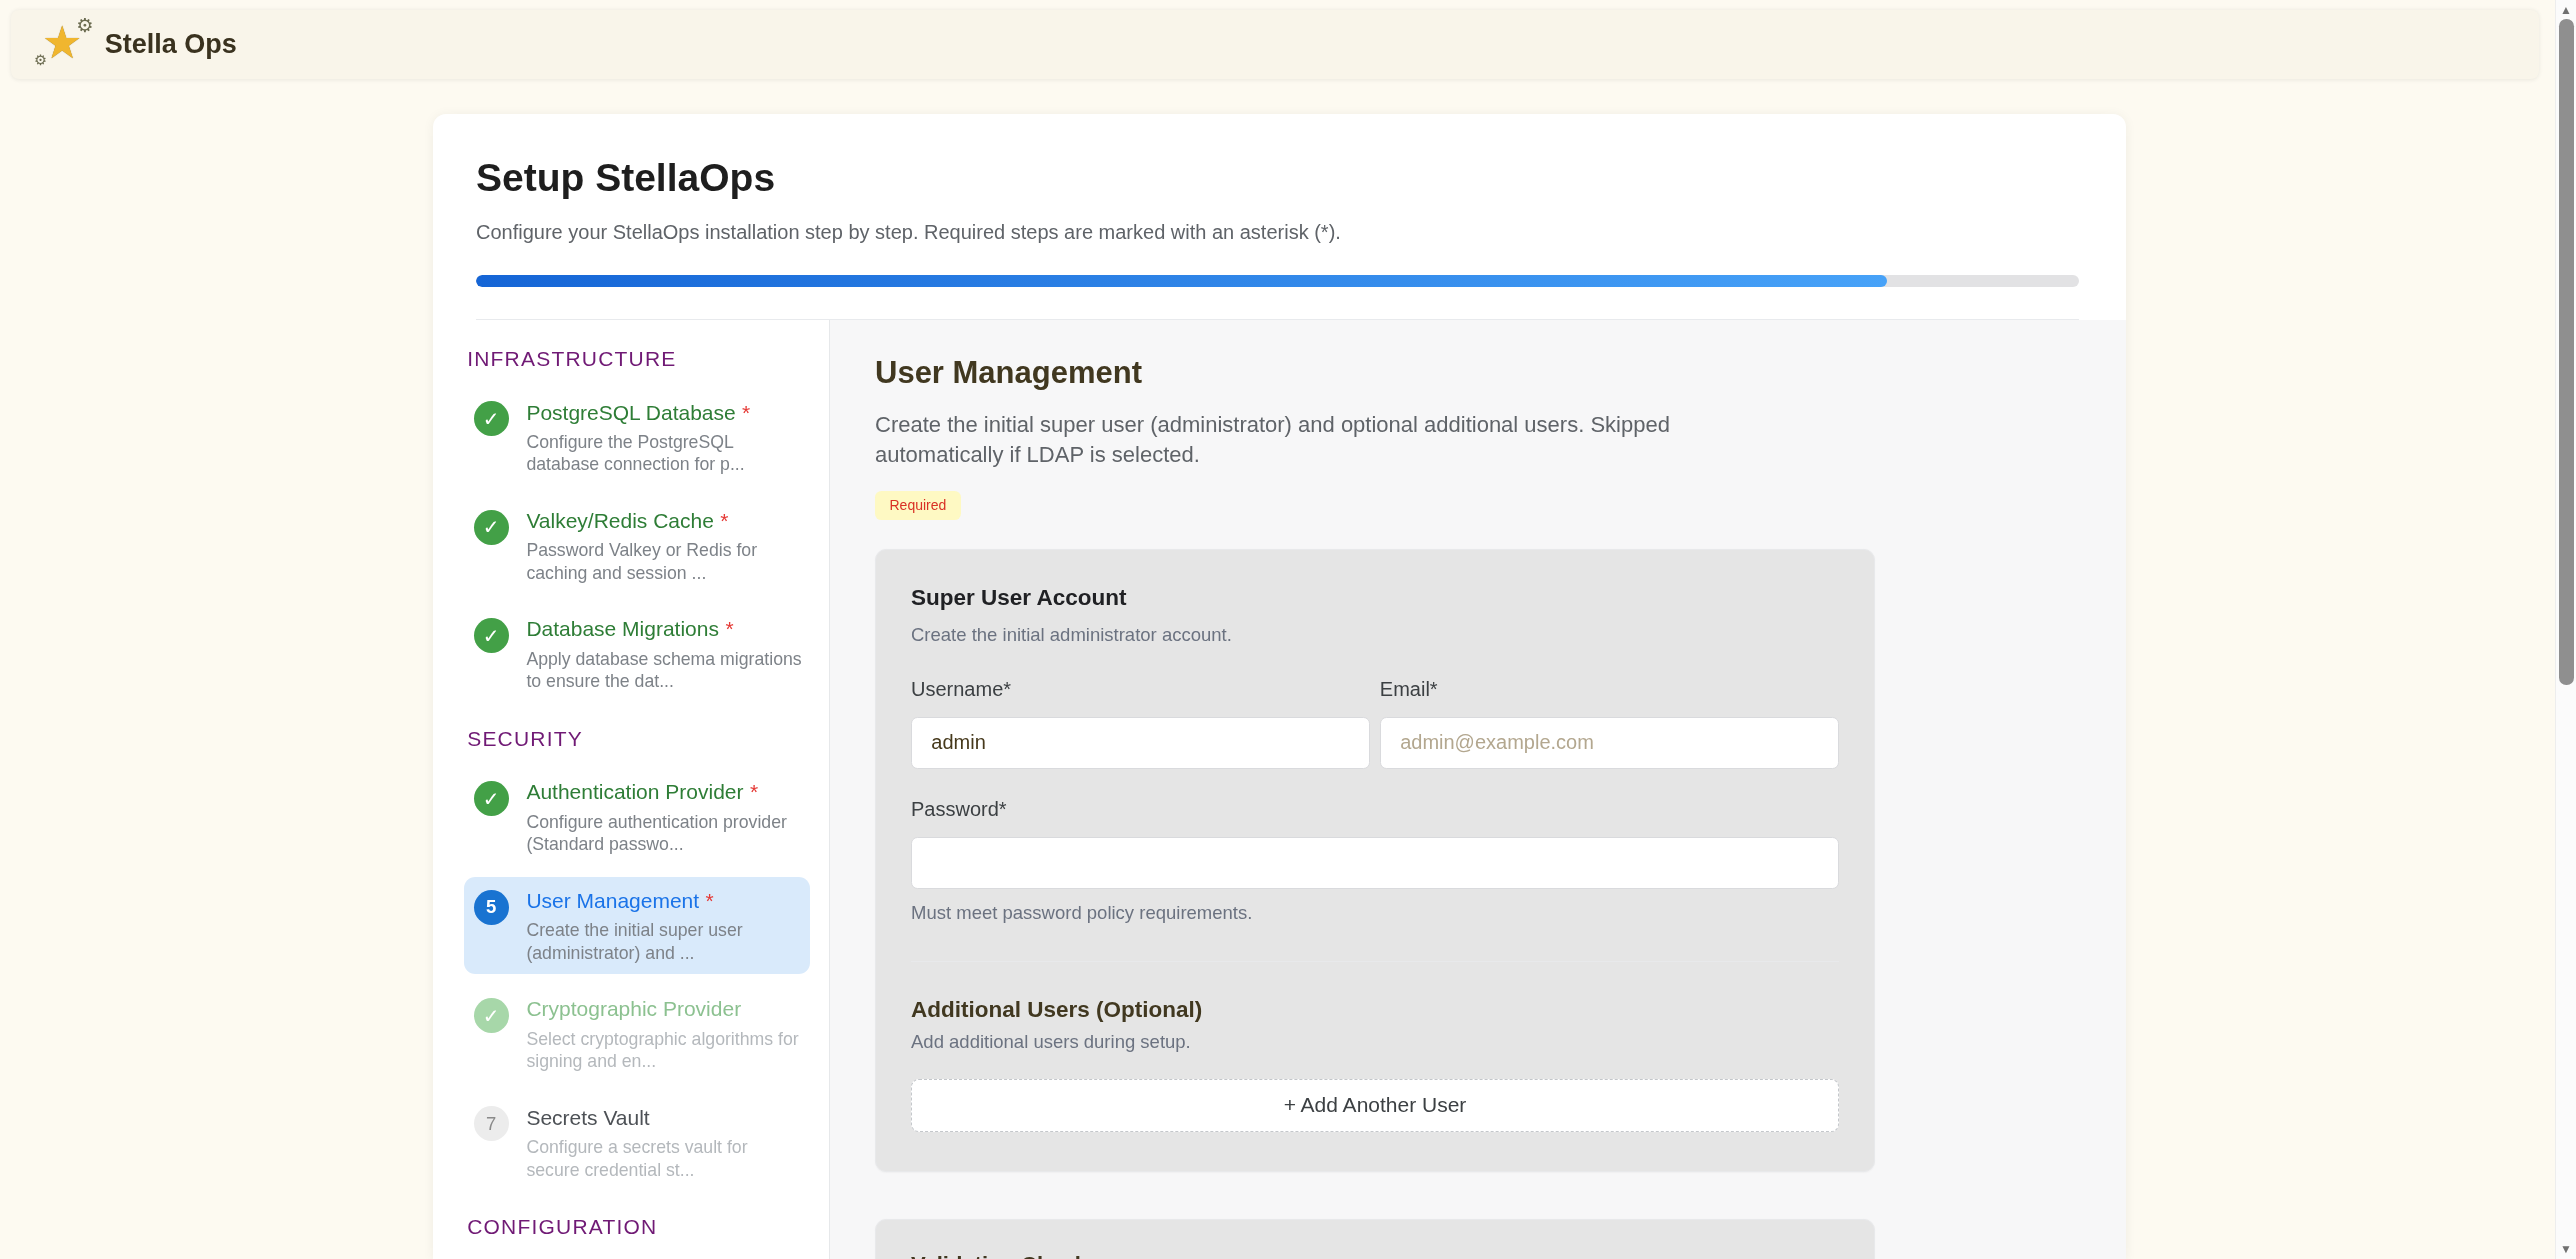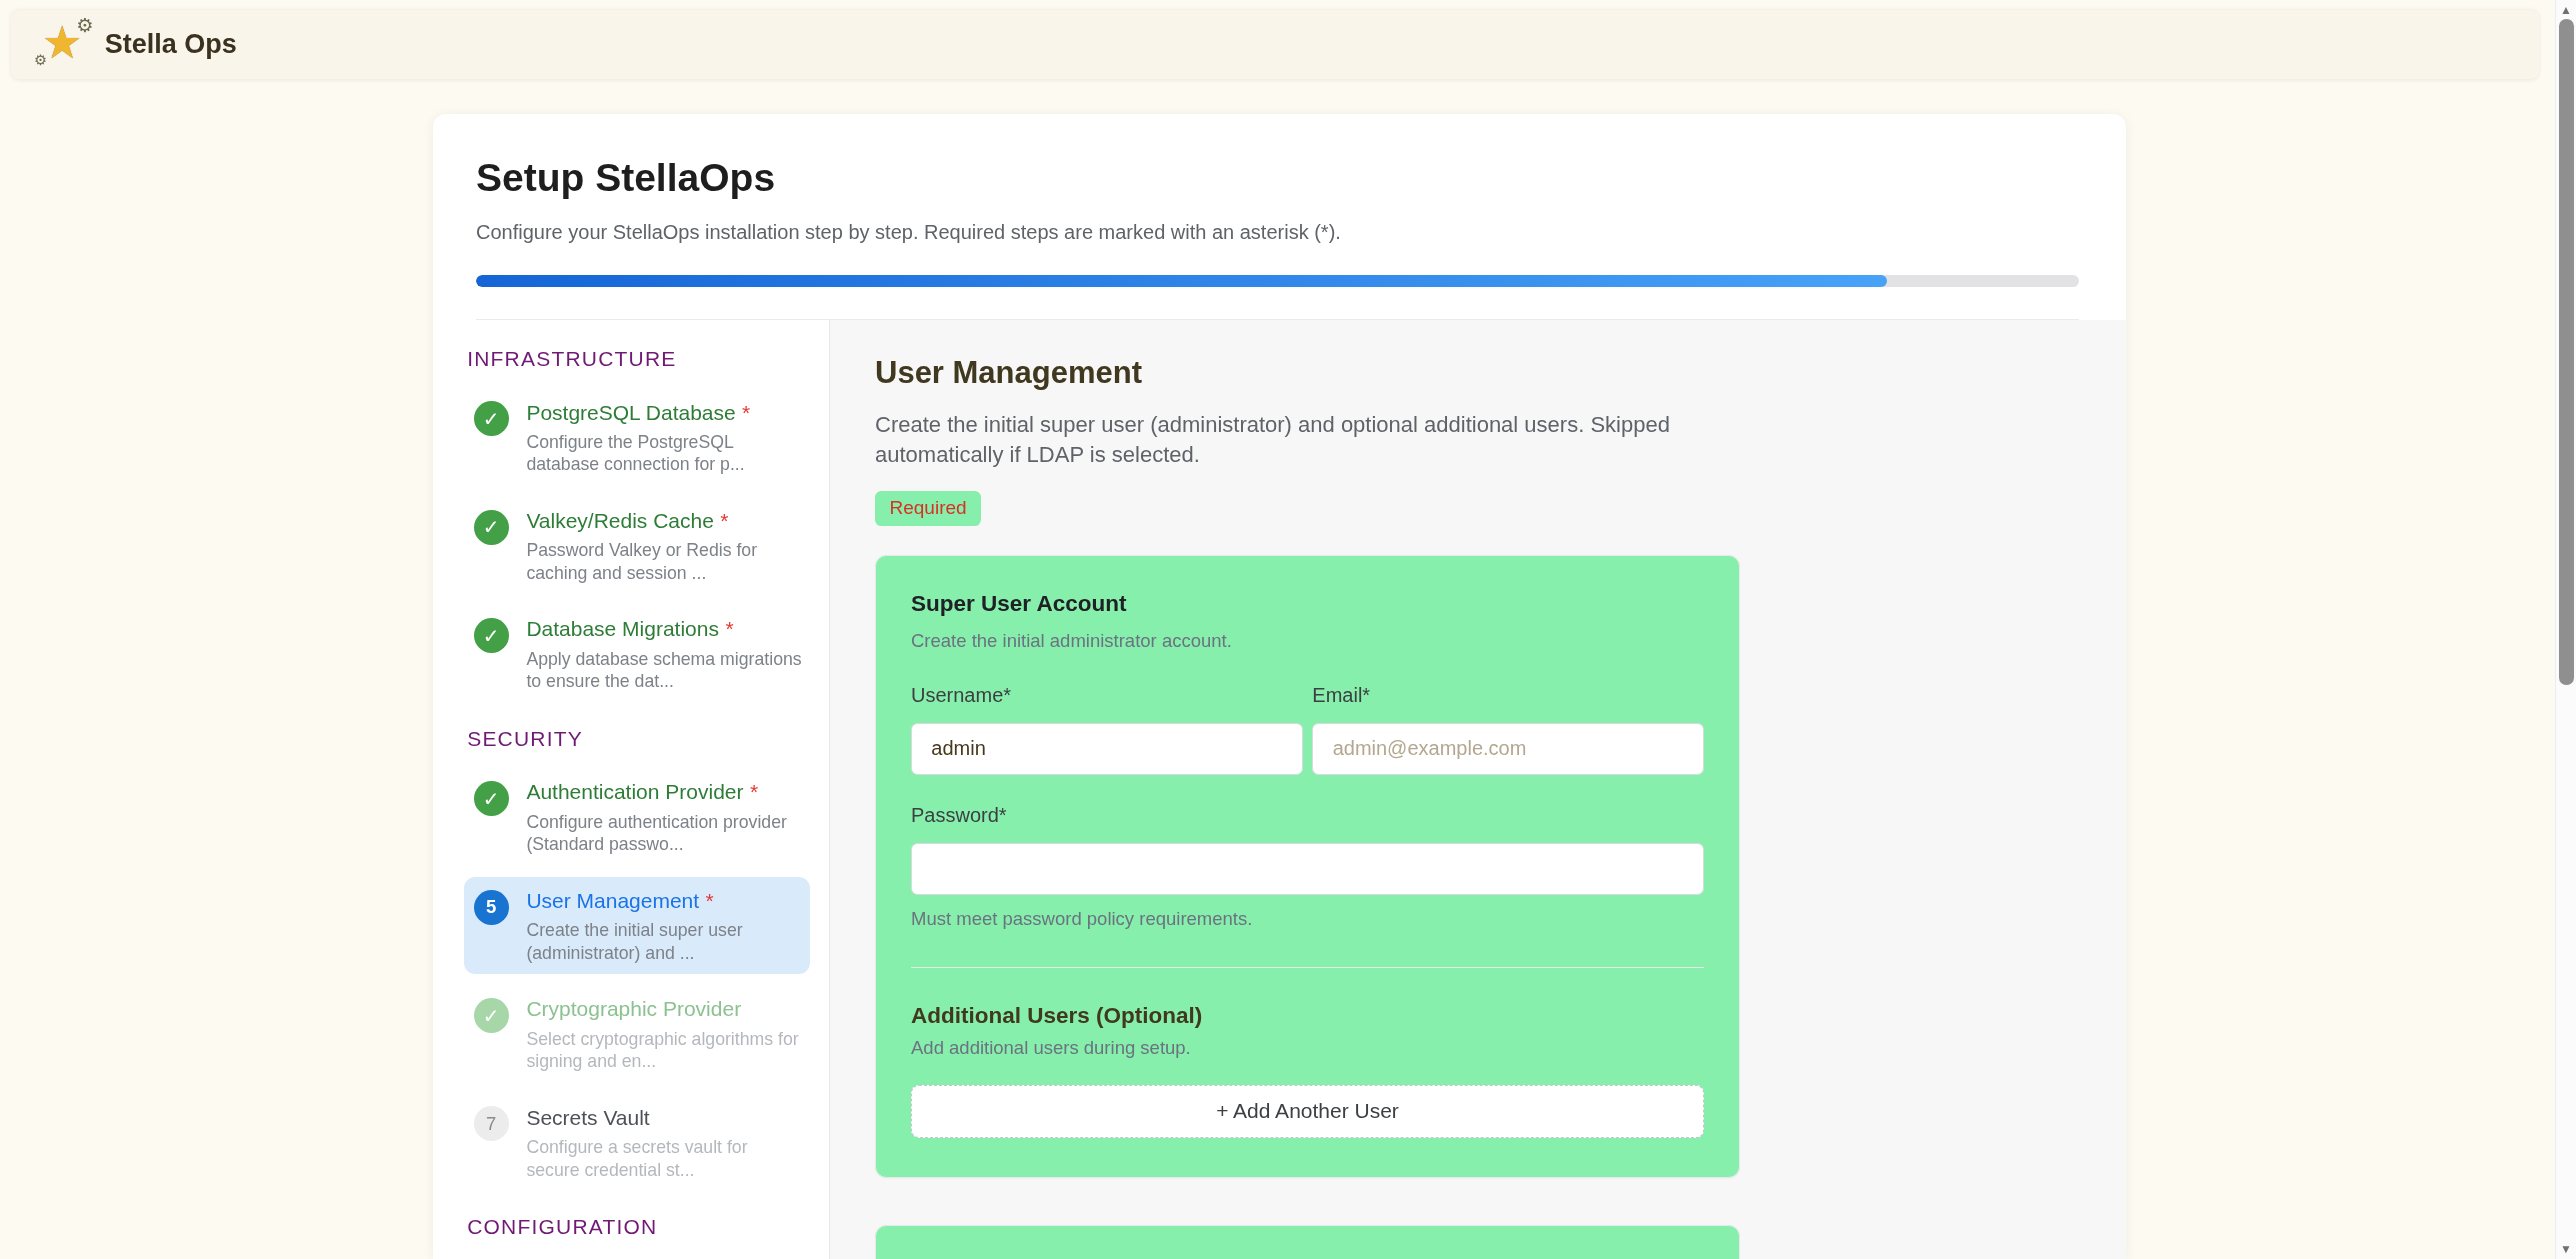--- a/index.html
+++ b/index.html
@@ -58,23 +58,23 @@
   .step.muted  .step-title { color:#8cc190; }
   .step.upcoming .step-title { color:#4d5156; }
   .req { color:#e53935; margin-left:6.4px; }
   .step-desc { font-size:17.7px; line-height:22.5px; color:#7d8288; width:278px; }
   .step.muted .step-desc, .step.upcoming .step-desc { color:#b4b8bc; }
 
   
   .main { flex:1; background:#f7f7f8; padding:35px 0 0 45px; overflow:hidden; }
   .main-title { font-size:31px; font-weight:700; color:#413820; margin-bottom:19.3px; }
   .main-desc { font-size:22px; line-height:30px; color:#5f6368; width:901px; margin-bottom:21px; }
-  .badge { display:inline-block; font-size:19px; color:#d93025; background:#86efac; padding:6.4px 14.5px; border-radius:6.4px; margin-bottom:29px; }
-
-  .card { width:865px; background:#86efac; border:0.8px solid #e8e9eb; border-radius:11.3px; box-shadow:0 0.8px 1.6px rgba(0,0,0,.03); }
+  .badge { display:inline-block; font-size:14px; color:#d93025; background:#fef9c3; padding:6.4px 14.5px; border-radius:6.4px; margin-bottom:29px; }
+
+  .card { width:1000px; background:#e5e5e5; border:0.8px solid #e8e9eb; border-radius:11.3px; box-shadow:0 0.8px 1.6px rgba(0,0,0,.03); }
   .card.su { padding:35px 35px 39px; margin-bottom:47px; }
   .card.vc { padding:32px 35px 48px; }
   .card-title { font-size:22.5px; font-weight:700; color:#202124; margin-bottom:13px; }
   .card-sub { font-size:18.5px; color:#6b7280; margin-bottom:32px; }
   .row2 { display:flex; gap:9.7px; margin-bottom:29px; }
   .field { flex:1; }
   .f-label { display:block; font-size:20px; color:#3c4043; margin-bottom:16px; }
   .ti { width:100%; height:52px; border:0.8px solid #d9dadd; border-radius:6.4px; padding:0 19.3px; font-size:20px;
         color:#46391c; background:#fff; font-family:inherit; }
   .ti::placeholder { color:#b3a78f; }

